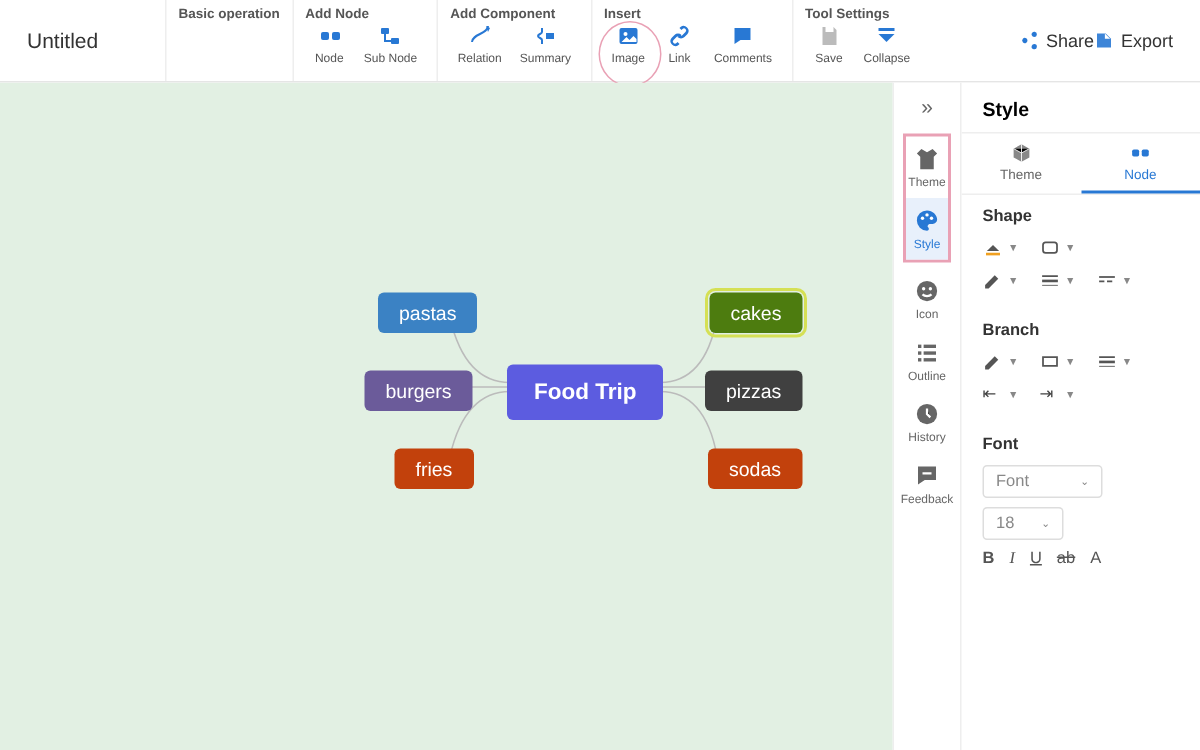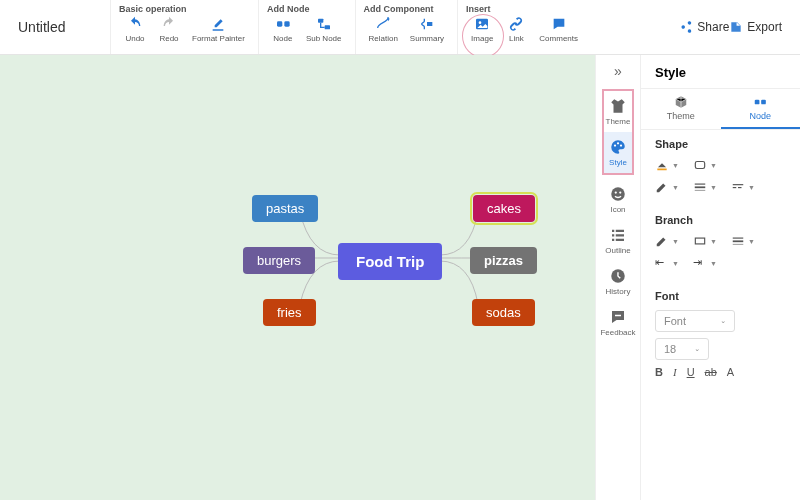--- a/index.html
+++ b/index.html
@@ -23,22 +23,22 @@
 .circled::after { content: ""; position: absolute; left: -4px; top: -2px; width: 40px; height: 42px; border: 1.5px solid #e9a1b5; border-radius: 50%; pointer-events: none; }
 
 .main { display: flex; flex: 1; overflow: hidden; }
 .canvas { flex: 1; background: #e2f0e3; position: relative; }
 .svg-lines { position: absolute; inset: 0; }
 .node { position: absolute; padding: 6px 14px; border-radius: 4px; color: #fff; font-size: 13px; text-align: center; cursor: pointer; }
 .node.center { background: #5c5ce0; font-weight: bold; font-size: 15px; padding: 10px 18px; }
 .node.blue1 { background: #3b82c4; text-align: right; }
 .node.purple { background: #6b5b9a; }
 .node.red { background: #c2410c; }
-.node.orange { background: #be185d; outline: 2px solid #d5e055; outline-offset: 1px; }
-.node.teal { background: #737373; font-weight: bold; }
+.node.orange { background: #4d7c0f; outline: 2px solid #d5e055; outline-offset: 1px; }
+.node.teal { background: #404040; }
 
 .ctrls { width: 45px; background: #fff; border-left: 1px solid #eee; display: flex; flex-direction: column; align-items: center; padding-top: 8px; }
 .collapse-btn { font-size: 14px; color: #666; cursor: pointer; margin-bottom: 10px; }
 .ctrl { display: flex; flex-direction: column; align-items: center; padding: 6px 0; cursor: pointer; width: 100%; }
 .ctrl .icon { width: 18px; height: 18px; display: flex; align-items: center; justify-content: center; }
 .ctrl-label { font-size: 8px; color: #666; margin-top: 2px; }
 .ctrl.active { background: #e8f0fb; }
 .ctrl.active .ctrl-label { color: #2878d4; }
 .highlight-box { border: 2px solid #e9a1b5; margin: 0 2px 4px; }
 
@@ -61,46 +61,20 @@
 </style>
 </head>
 <body>
 
 <div class="app">
   <div class="topbar">
     <div class="title">Untitled</div>
     <div id="groups-container" style="display: flex;">
         <div class="tgroup">
           <div class="tgroup-label">Basic operation</div>
-          <div class="tgroup-items">
-            <div class="titem">
-              <span class="icon">
-                <svg viewBox="0 0 24 24">
-                  <path fill="#2878d4" d="M12 5V1L6 7l6 6V9c3 0 6 2 6 6h2c0-5-4-10-8-10z"></path>
-                </svg>
-              </span>
-              <span class="titem-label">Undo</span>
-            </div>
-            <div class="titem">
-              <span class="icon">
-                <svg viewBox="0 0 24 24">
-                  <path fill="#bbb" d="M12 5V1l6 6-6 6V9c-3 0-6 2-6 6H4c0-5 4-10 8-10z"></path>
-                </svg>
-              </span>
-              <span class="titem-label">Redo</span>
-            </div>
-            <div class="titem">
-              <span class="icon">
-                <svg viewBox="0 0 24 24">
-                  <path fill="#2878d4" d="M7 14l9-9 3 3-9 9H7v-3zm-3 6h16v2H4z"></path>
-                </svg>
-              </span>
-              <span class="titem-label">Format Painter</span>
-            </div>
-          </div>
         </div>
         <div class="tgroup">
           <div class="tgroup-label">Add Node</div>
           <div class="tgroup-items">
             <div class="titem">
               <span class="icon">
                 <svg viewBox="0 0 24 24">
                   <rect x="3" y="8" width="8" height="8" rx="2" fill="#2878d4"></rect>
                   <rect x="14" y="8" width="8" height="8" rx="2" fill="#2878d4"></rect>
                 </svg>
@@ -163,20 +137,43 @@
               </span>
               <span class="titem-label">Link</span>
             </div>
             <div class="titem">
               <span class="icon">
                 <svg viewBox="0 0 24 24">
                   <path fill="#2878d4" d="M4 4h16v12H10l-6 4z"></path>
                 </svg>
               </span>
               <span class="titem-label">Comments</span>
+            </div>
+          </div>
+        </div>
+        <div class="tgroup">
+          <div class="tgroup-label">Tool Settings</div>
+          <div class="tgroup-items">
+            <div class="titem">
+              <span class="icon">
+                <svg viewBox="0 0 24 24">
+                  <path fill="#bbb" d="M5 3h11l3 3v15H5z"></path>
+                  <rect x="8" y="3" width="8" height="5" fill="#fff"></rect>
+                </svg>
+              </span>
+              <span class="titem-label">Save</span>
+            </div>
+            <div class="titem">
+              <span class="icon">
+                <svg viewBox="0 0 24 24">
+                  <path fill="#2878d4" d="M4 10h16l-8 8z"></path>
+                  <rect x="4" y="4" width="16" height="3" fill="#2878d4"></rect>
+                </svg>
+              </span>
+              <span class="titem-label">Collapse</span>
             </div>
           </div>
         </div>
       </div>
     <div class="spacer"></div>
     <div class="actions">
       <div class="abtn">
         <span class="icon"><svg viewBox="0 0 24 24">
               <path fill="#2878d4" d="M18 8a3 3 0 10-2.83-4H15a3 3 0 00.17 2L8.9 9.5a3 3 0 100 5l6.27 3.5A3 3 0 1018 16a3 3 0 00-2.83 2l-6.27-3.5a3 3 0 000-5L15.17 6A3 3 0 0018 8z"></path>
             </svg></span>

